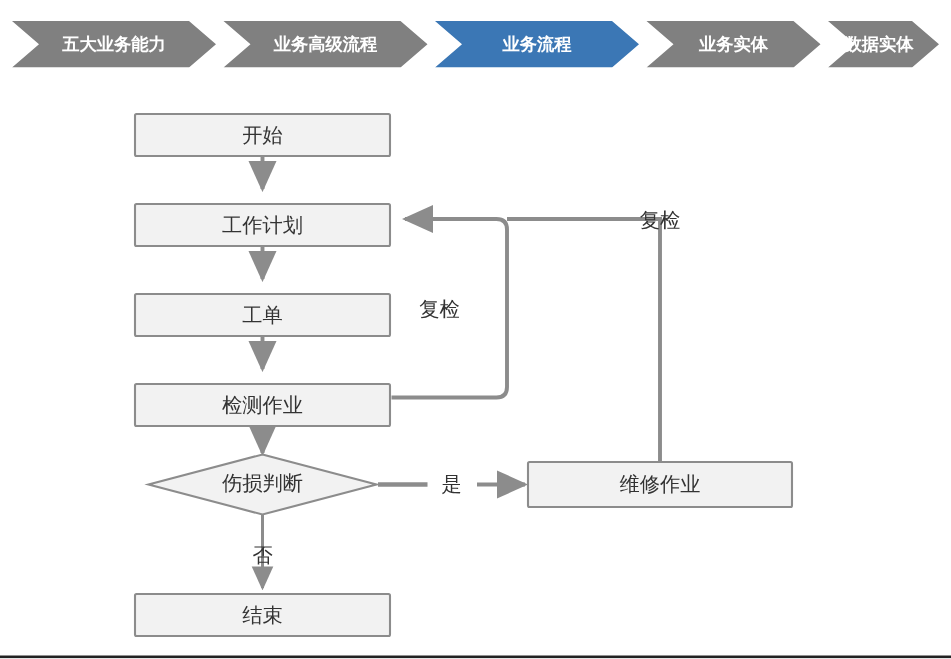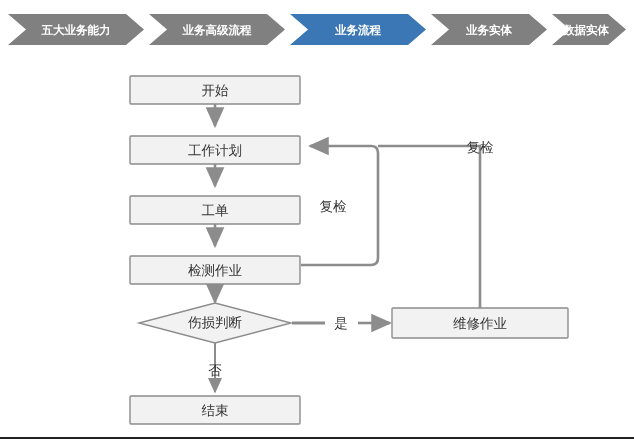--- a/index.html
+++ b/index.html
@@ -40,21 +40,20 @@
     dominant-baseline: middle;
   }
 
   
   #flow {
     position: absolute;
     left: 0;
     top: 52px;
     width: 522px;
     height: 375px;
-    padding-left: 40px;
   }
   #flow svg {
     display: block;
     width: 634px;
     height: 375px;
   }
   .node-text {
     font-family: "Liberation Sans", "DejaVu Sans", sans-serif;
     font-size: 13.5px;
     fill: #333333;

